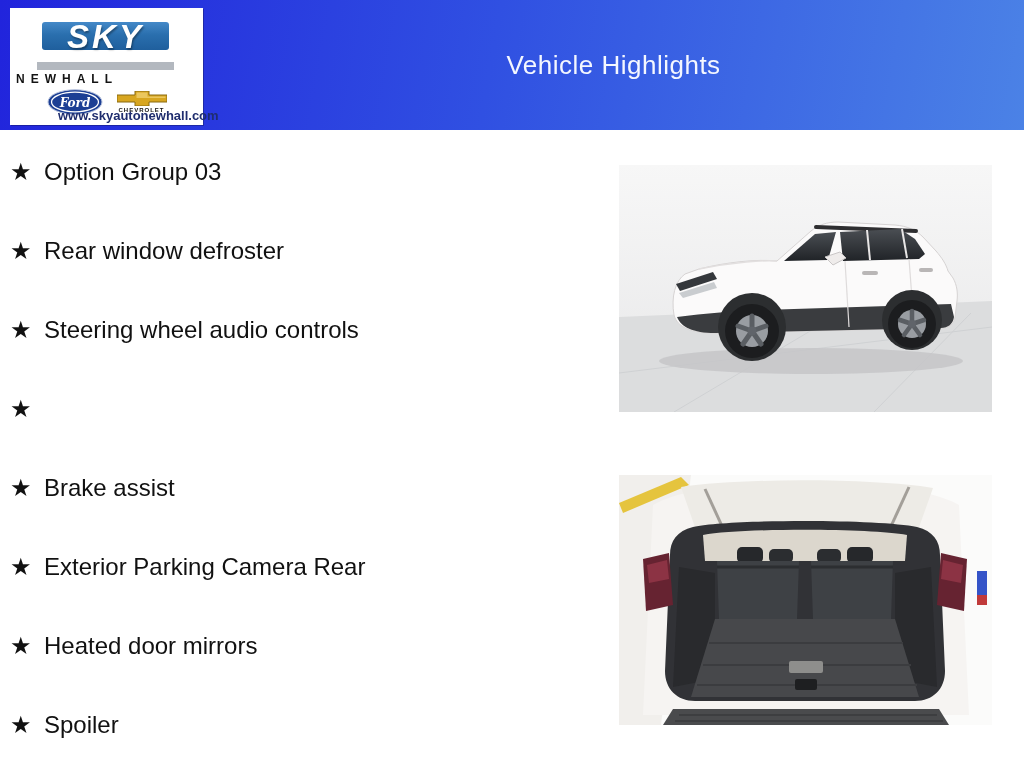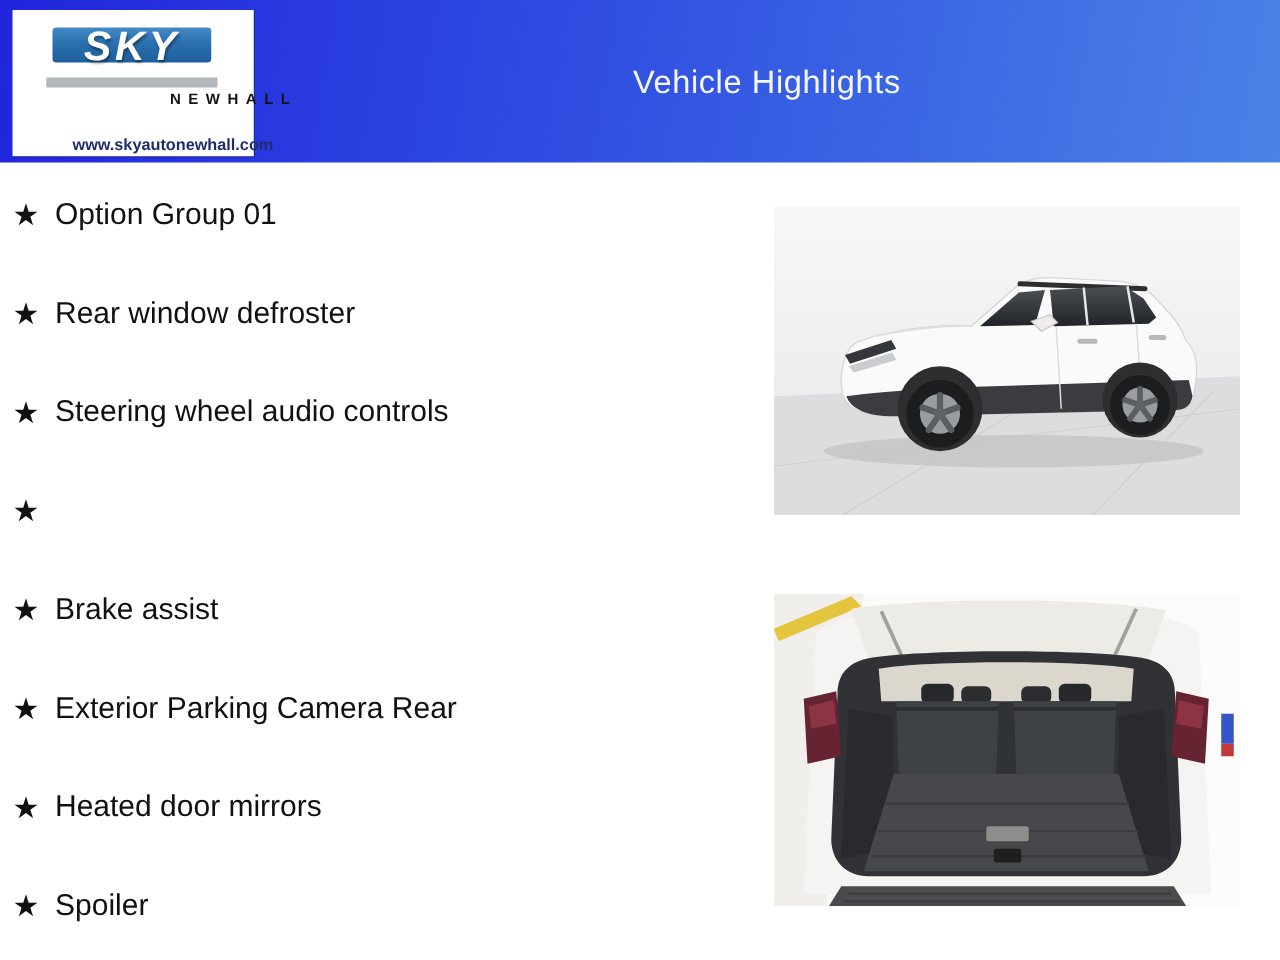--- a/index.html
+++ b/index.html
@@ -43,22 +43,22 @@
     letter-spacing: 3px; text-shadow: 1px 2px 2px rgba(0,0,0,0.35);
     line-height: 1;
   }
   .sky-base {
     position: absolute; left: 27px; top: 54px;
     width: 137px; height: 8px;
     background: #b3b8bf;
   }
   .newhall {
     position: absolute; left: 0; top: 64px; width: 100%;
-    text-align: right; font-size: 12px; font-weight: 700;
-    letter-spacing: 6px; text-indent: 6px; color: #141414; margin-left: 35px;
+    text-align: left; font-size: 12px; font-weight: 700;
+    letter-spacing: 6px; text-indent: 6px; color: #141414;
   }
   .brands {
     position: absolute; left: 0; top: 80px; width: 100%; height: 28px;
     display: flex; align-items: center; justify-content: center; gap: 14px;
   }
   .chevy-wrap { display: flex; flex-direction: column; align-items: center; }
   .chevy-label { font-size: 6px; font-weight: 700; letter-spacing: 1px; color: #111; margin-top: 1px; }
   .website {
     position: absolute; left: 0; bottom: 2px; width: 100%;
     text-align: center; font-size: 13px; font-weight: 700; color: #1f2d6e; padding-left: 48px;
@@ -92,29 +92,43 @@
 <div class="header">
   <div class="header-title">Vehicle Highlights</div>
 
   <div class="logo-box">
     <div class="sky-rect">
       <span class="sky-text">SKY</span>
     </div>
     <div class="sky-base"></div>
     <div class="newhall">NEWHALL</div>
 
+    <div class="brands">
+      <svg width="56" height="26" viewBox="0 0 56 26">
+        <ellipse cx="28" cy="13" rx="27" ry="12.3" fill="#1c3f94" stroke="#b9c4de" stroke-width="1"></ellipse>
+        <ellipse cx="28" cy="13" rx="23.5" ry="9.8" fill="none" stroke="#ffffff" stroke-width="1.3"></ellipse>
+        <text x="28" y="17.5" text-anchor="middle" fill="#ffffff" font-family="'DejaVu Serif', serif" font-style="italic" font-weight="bold" font-size="12">Ford</text>
+      </svg>
+      <div class="chevy-wrap">
+        <svg width="50" height="15" viewBox="0 0 50 15">
+          <path d="M18,0 L32,0 L32,4 L50,4 L50,11 L32,11 L32,15 L18,15 L18,11 L0,11 L0,4 L18,4 Z" fill="#d8a620" stroke="#8a6a10" stroke-width="1"></path>
+          <path d="M19.5,1.5 L30.5,1.5 L30.5,5.5 L48.5,5.5 L48.5,7 L19.5,7 Z" fill="#f0cf6e" opacity="0.8"></path>
+        </svg>
+        <span class="chevy-label">CHEVROLET</span>
+      </div>
+    </div>
 
     <div class="website">www.skyautonewhall.com</div>
   </div>
 </div>
 
 <ul class="features">
   <li>
     <span class="star">★</span>
-    <span>Option Group 01</span>
+    <span>Option Group 03</span>
   </li>
   <li>
     <span class="star">★</span>
     <span>Rear window defroster</span>
   </li>
   <li>
     <span class="star">★</span>
     <span>Steering wheel audio controls</span>
   </li>
   <li>

